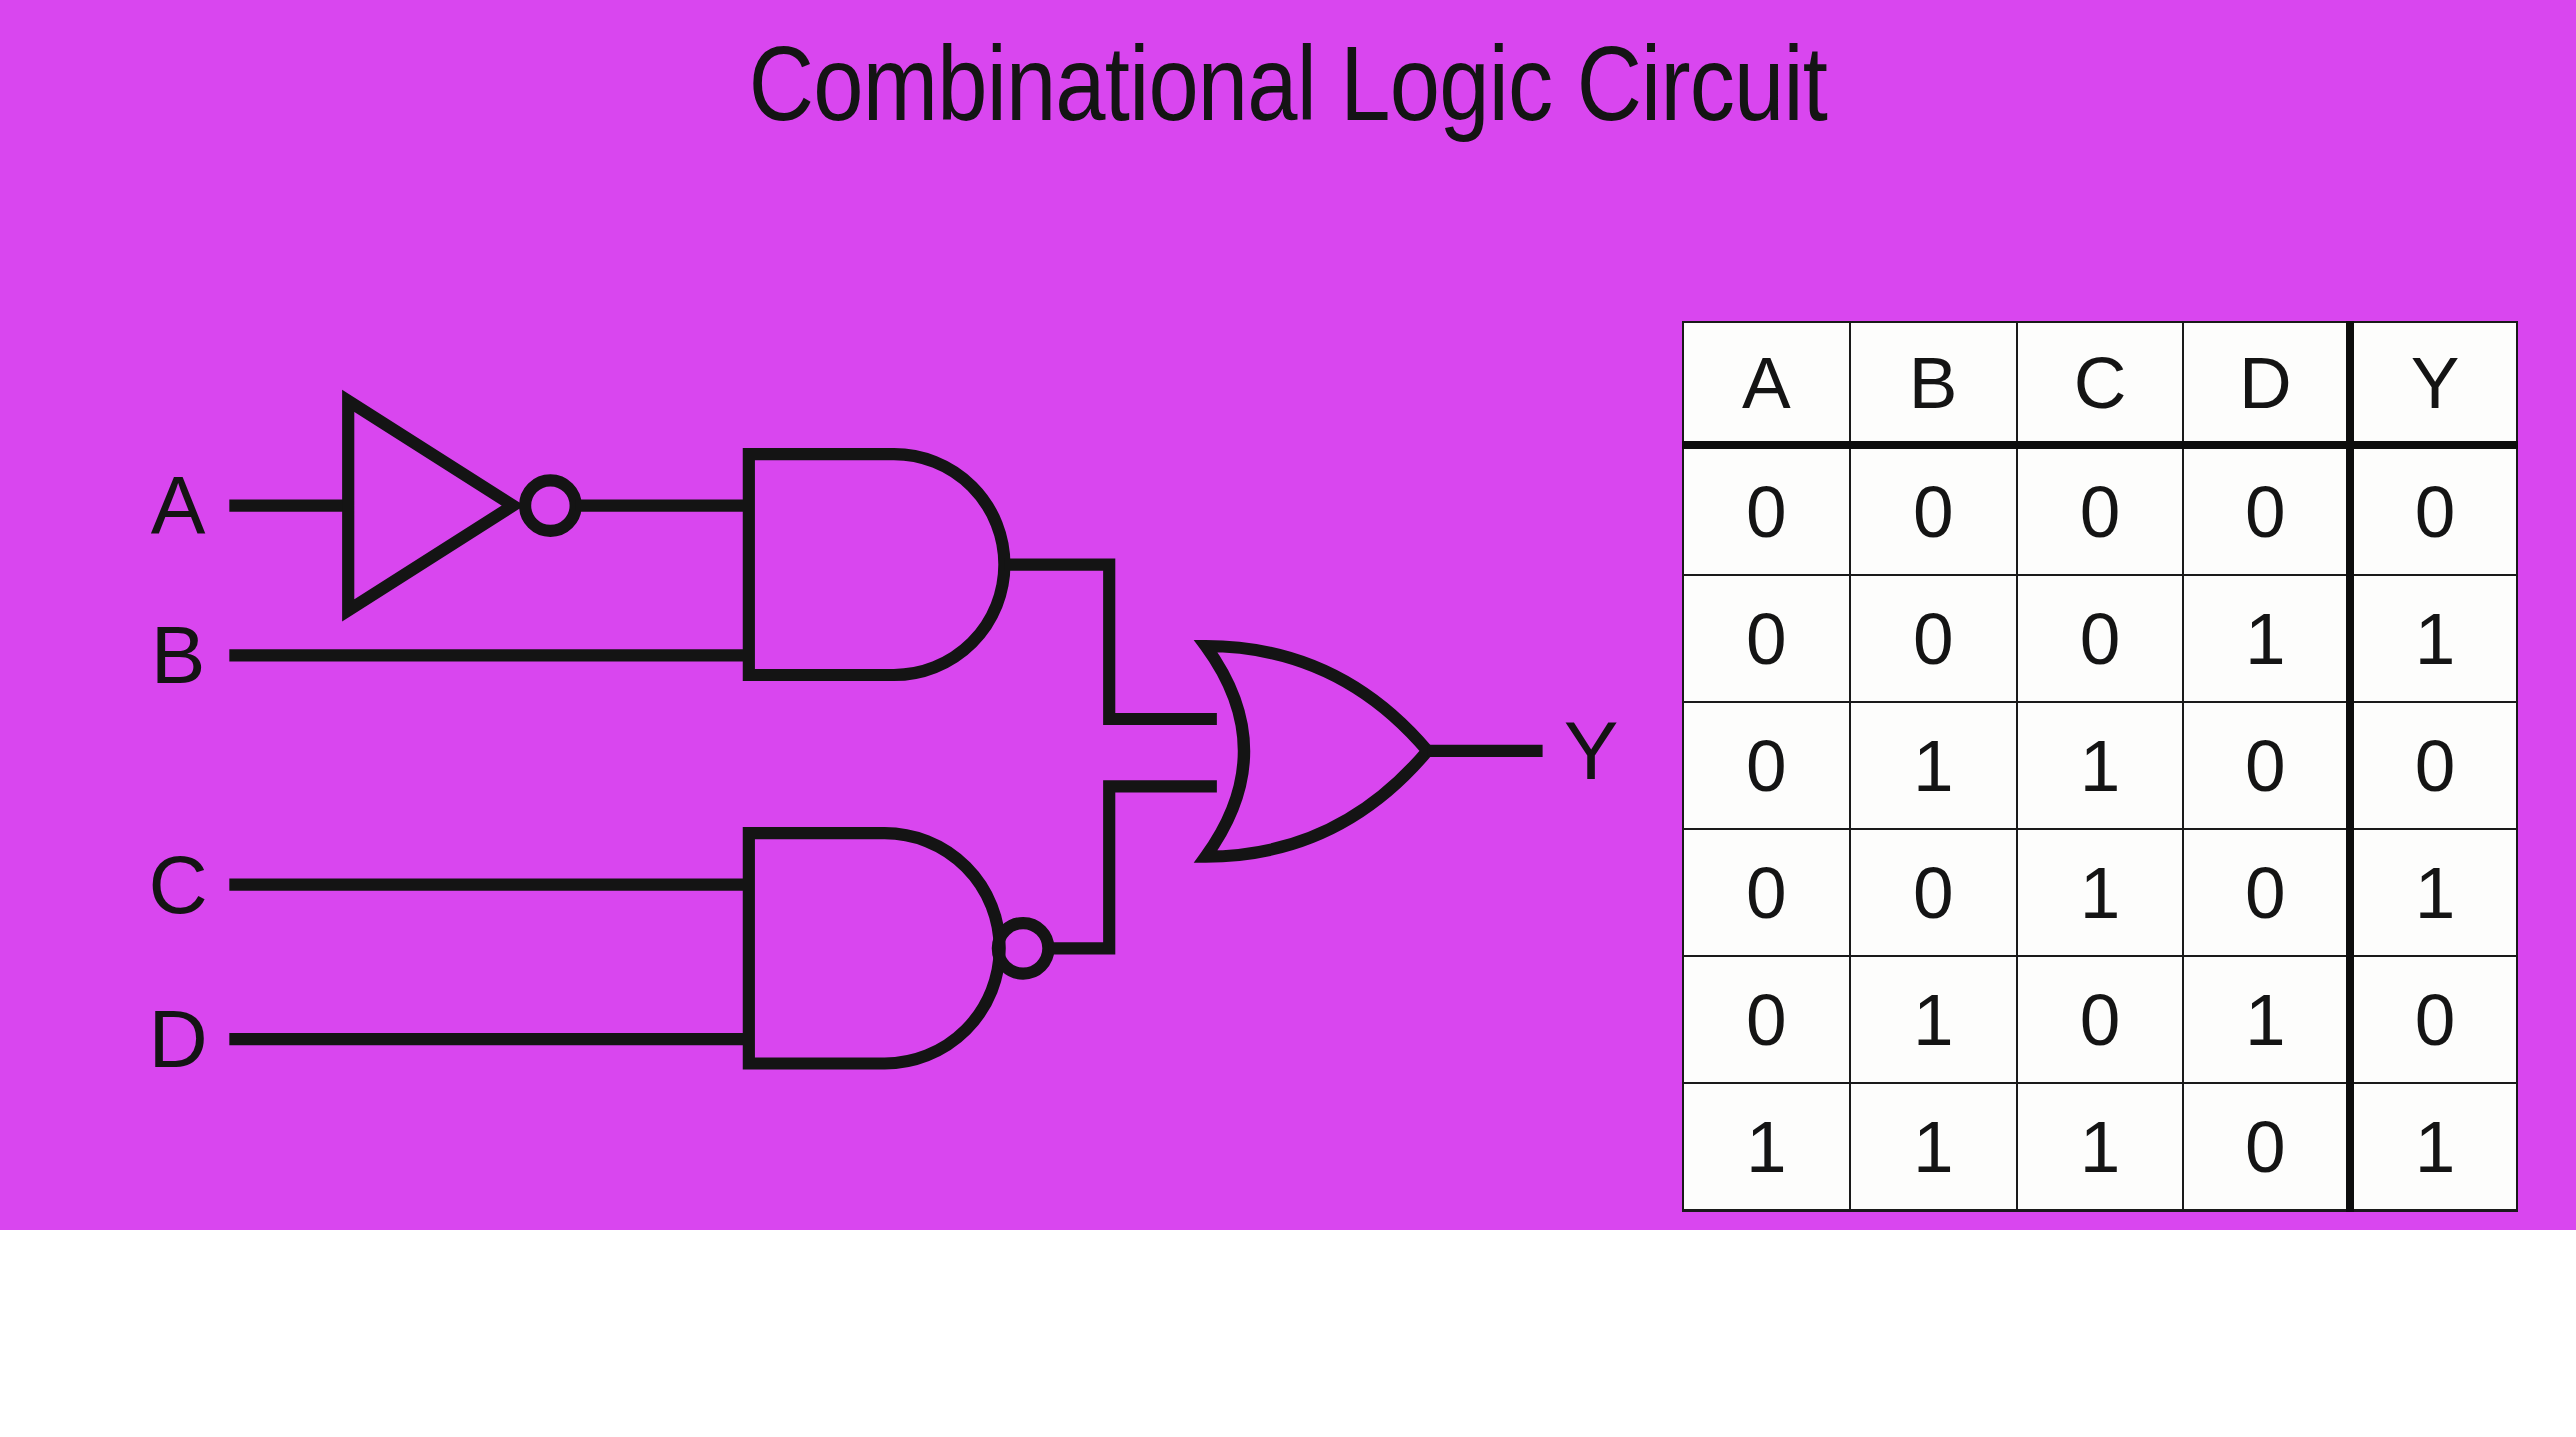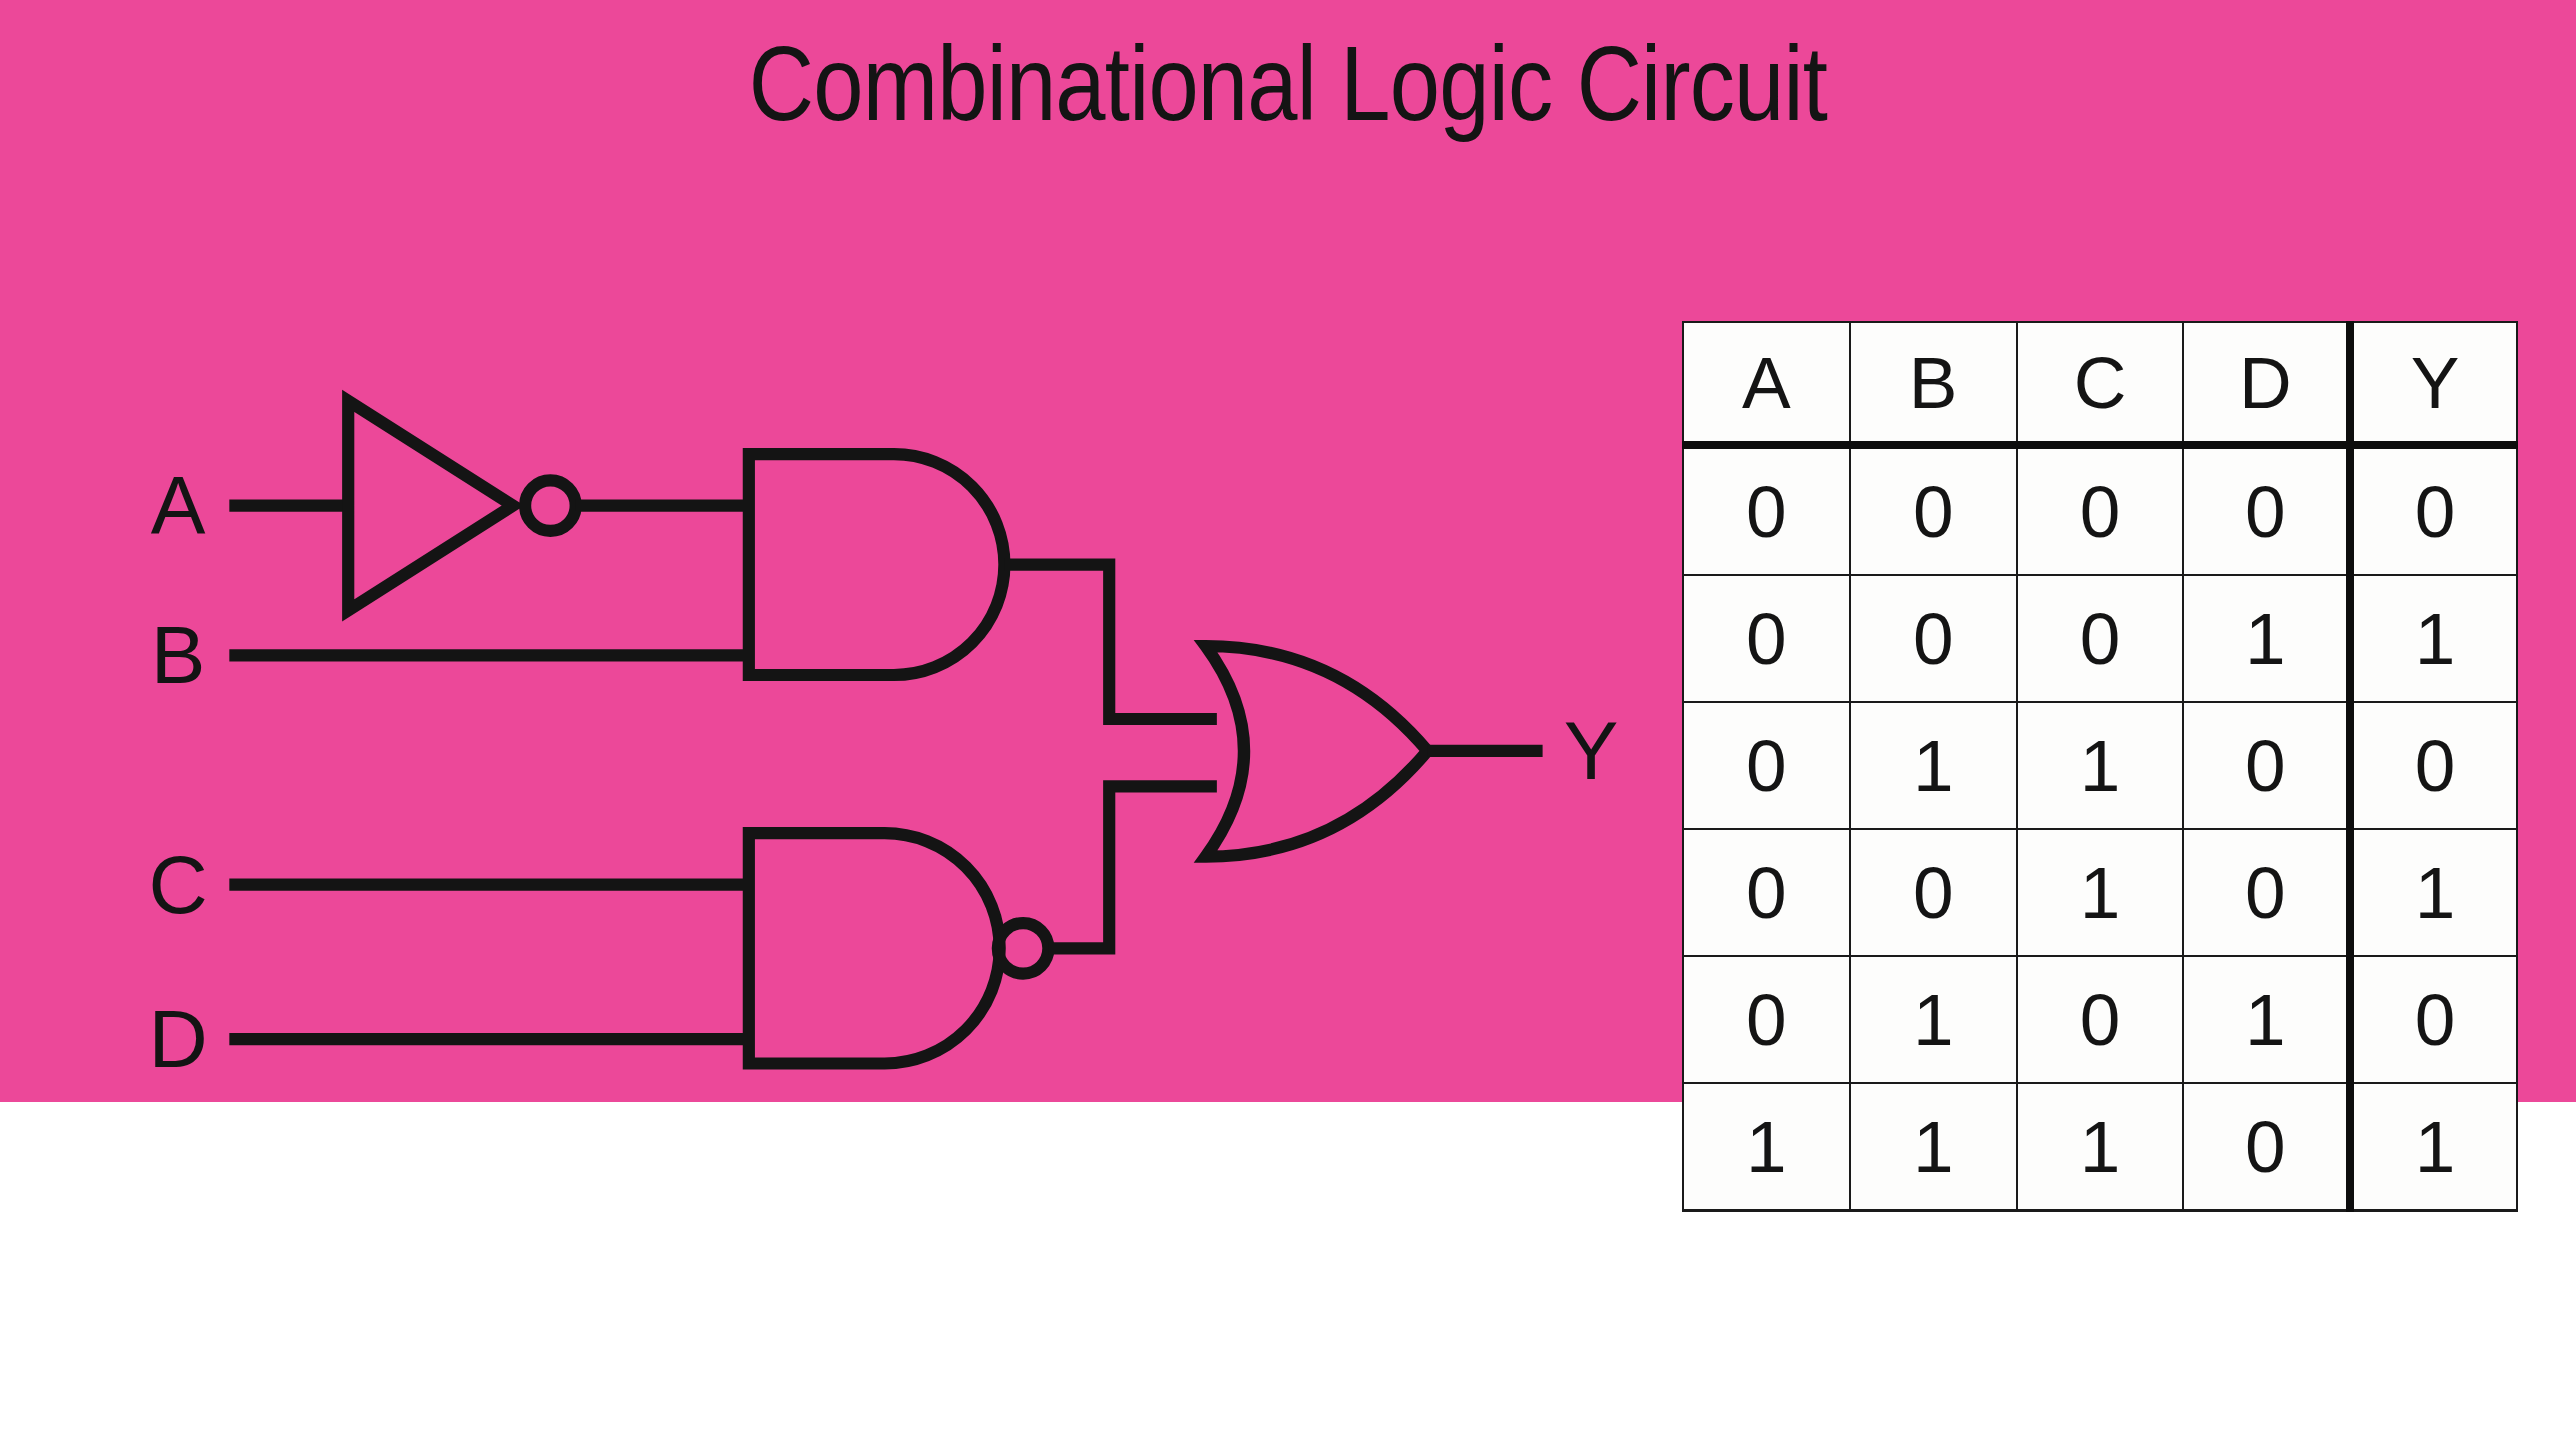--- a/index.html
+++ b/index.html
@@ -10,22 +10,22 @@
   }
   body {
     width: 2576px;
     height: 1438px;
     overflow: hidden;
     font-family: "Liberation Sans", "DejaVu Sans", sans-serif;
   }
   #page {
     position: relative;
     width: 2576px;
-    height: 1102px;
-    background: #ec4899;
+    height: 1230px;
+    background: #d946ef;
   }
   #title {
     position: absolute;
     left: 0;
     top: 24px;
     width: 2576px;
     text-align: center;
     font-family: "Liberation Sans Narrow", "Liberation Sans", "DejaVu Sans", sans-serif;
     font-size: 105px;
     font-weight: 400;

